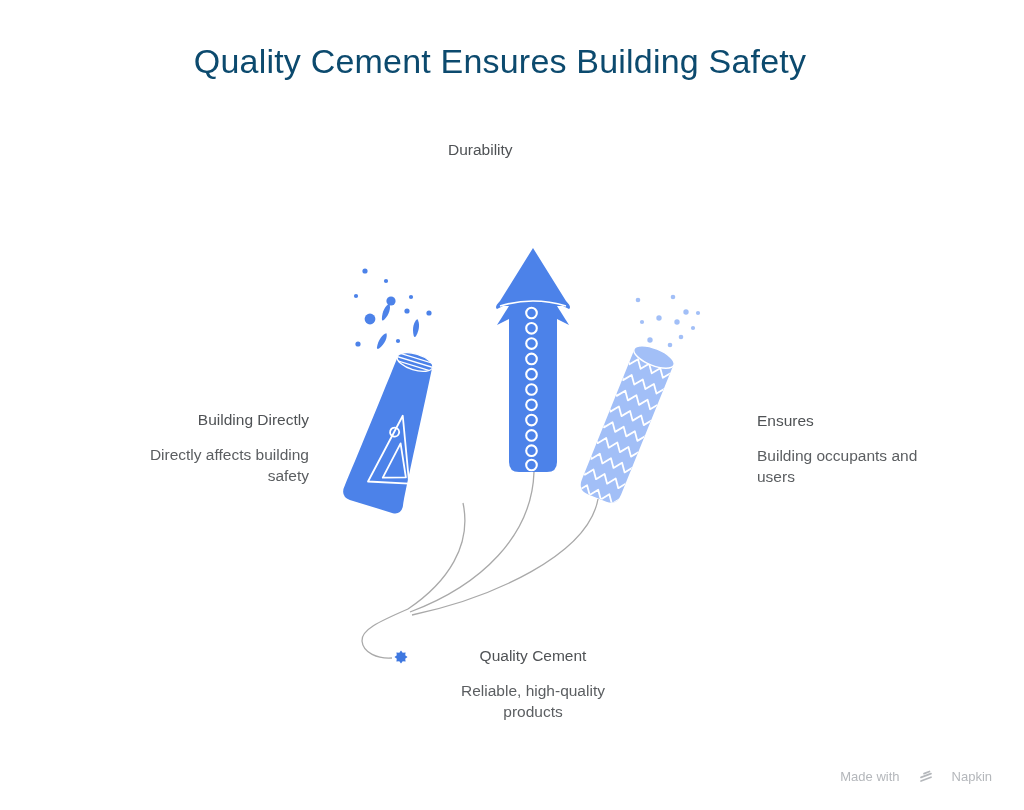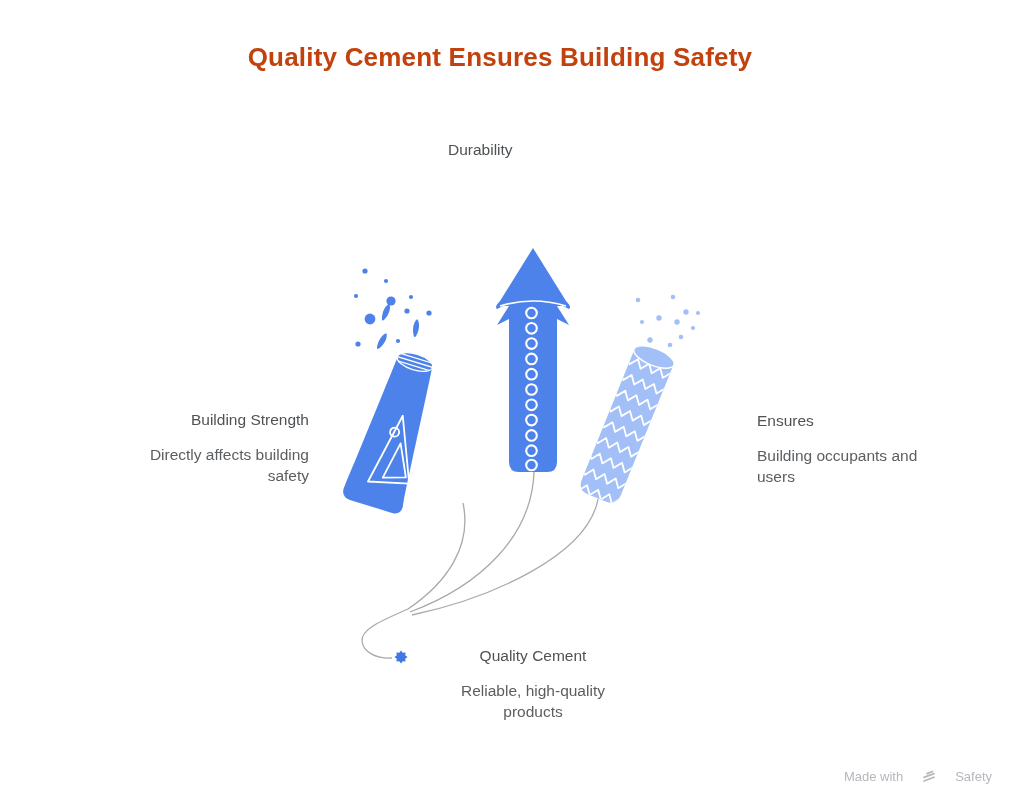--- a/index.html
+++ b/index.html
@@ -11,23 +11,23 @@
     background: #ffffff;
     overflow: hidden;
     font-family: "Liberation Sans", "DejaVu Sans", sans-serif;
   }
   .title {
     position: absolute;
     top: 42px;
     left: 0;
     width: 1000px;
     text-align: center;
-    font-size: 26px;
-    font-weight: 700;
-    color: #c2410c;
+    font-size: 34px;
+    font-weight: 400;
+    color: #0c4a6e;
     letter-spacing: 0.2px;
   }
   .illustration-svg {
     position: absolute;
     top: 0;
     left: 0;
     width: 1024px;
     height: 810px;
   }
   .node {
@@ -179,37 +179,37 @@
         <ellipse cx="0" cy="0" rx="21.5" ry="8.5" stroke="#ffffff" stroke-width="1.4" fill="#a2bff7"></ellipse>
       </g>
     </g>
   </svg>
 
   <div class="node node-top">
     <div class="node-heading">Durability</div>
   </div>
 
   <div class="node node-left">
-    <div class="node-heading">Building Strength</div>
+    <div class="node-heading">Building Directly</div>
     <div class="node-desc">Directly affects building safety</div>
   </div>
 
   <div class="node node-right">
     <div class="node-heading">Ensures</div>
     <div class="node-desc">Building occupants and users</div>
   </div>
 
   <div class="node node-bottom">
     <div class="node-heading">Quality Cement</div>
     <div class="node-desc">Reliable, high-quality products</div>
   </div>
 
   <div class="watermark">
     <span>Made with</span>
     <svg width="14" height="13" viewBox="0 0 14 13" fill="none" stroke="#b4b7bb" stroke-width="1.7" stroke-linecap="round">
       <path d="M2,11 L12,7.2"></path>
       <path d="M2,7.4 L12,3.6"></path>
       <path d="M5,3.6 L10.5,1.5"></path>
     </svg>
-    <span>Safety</span>
+    <span>Napkin</span>
   </div>
 
 </div>
 
 </body></html>

